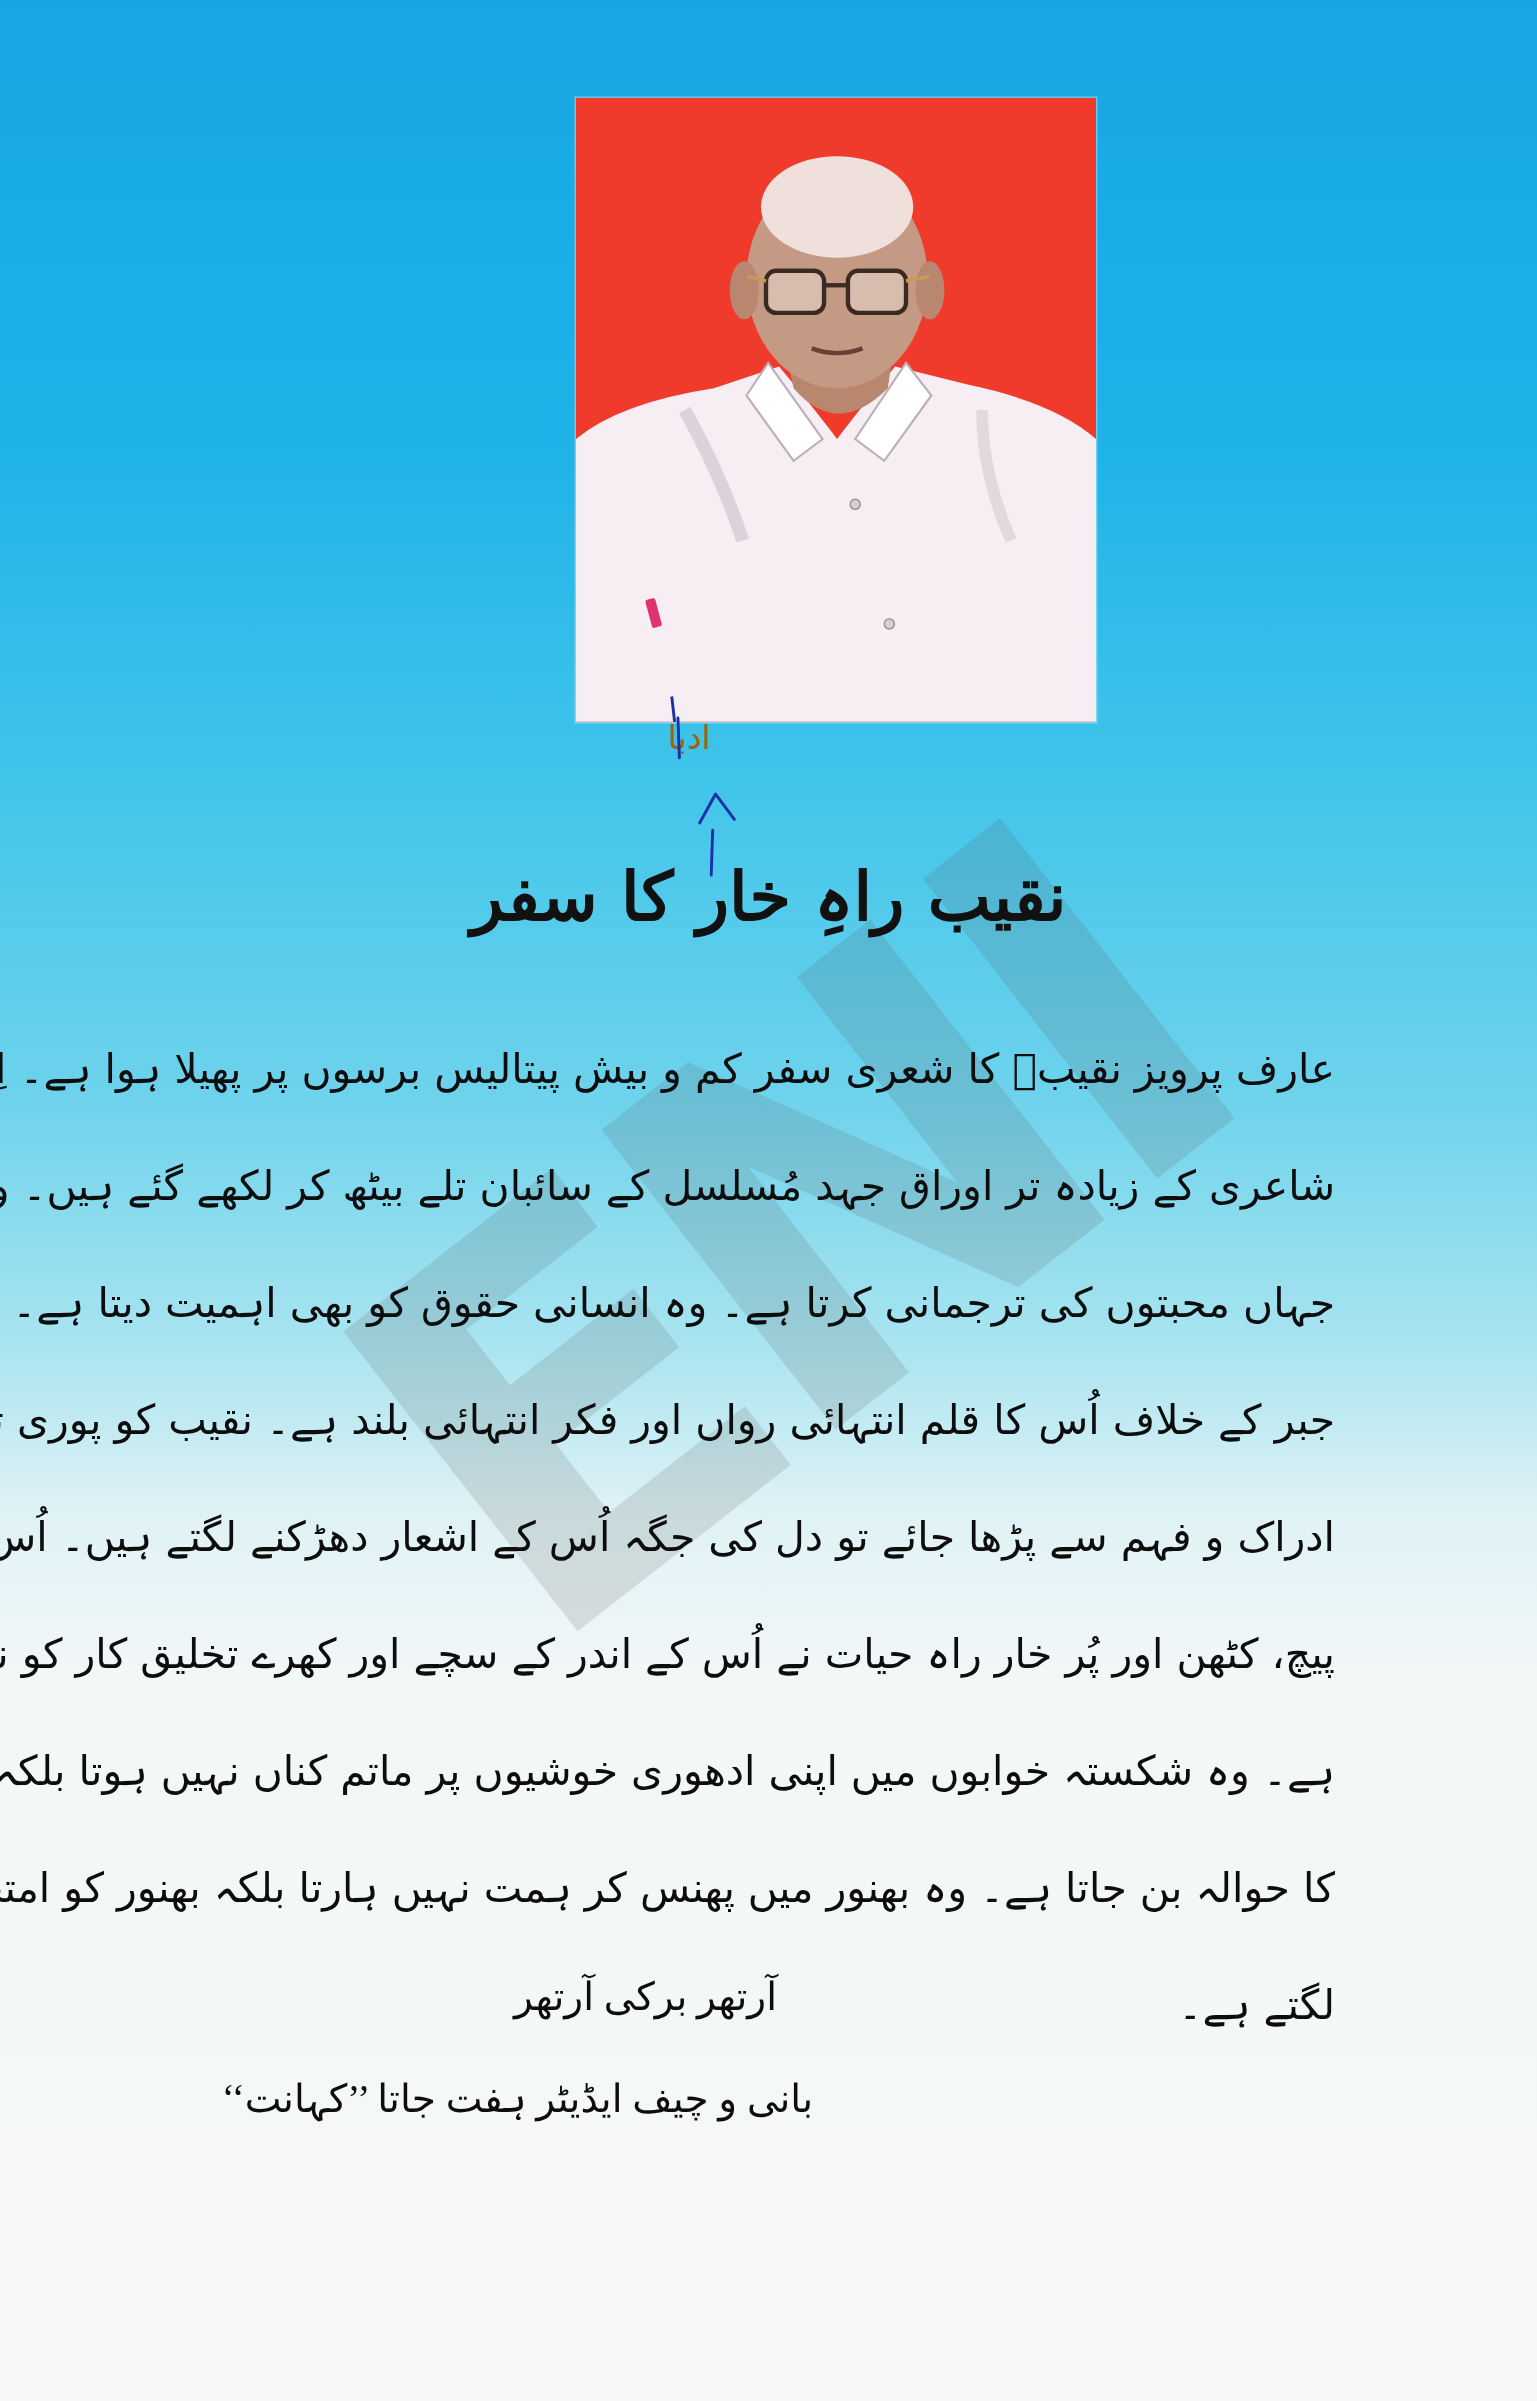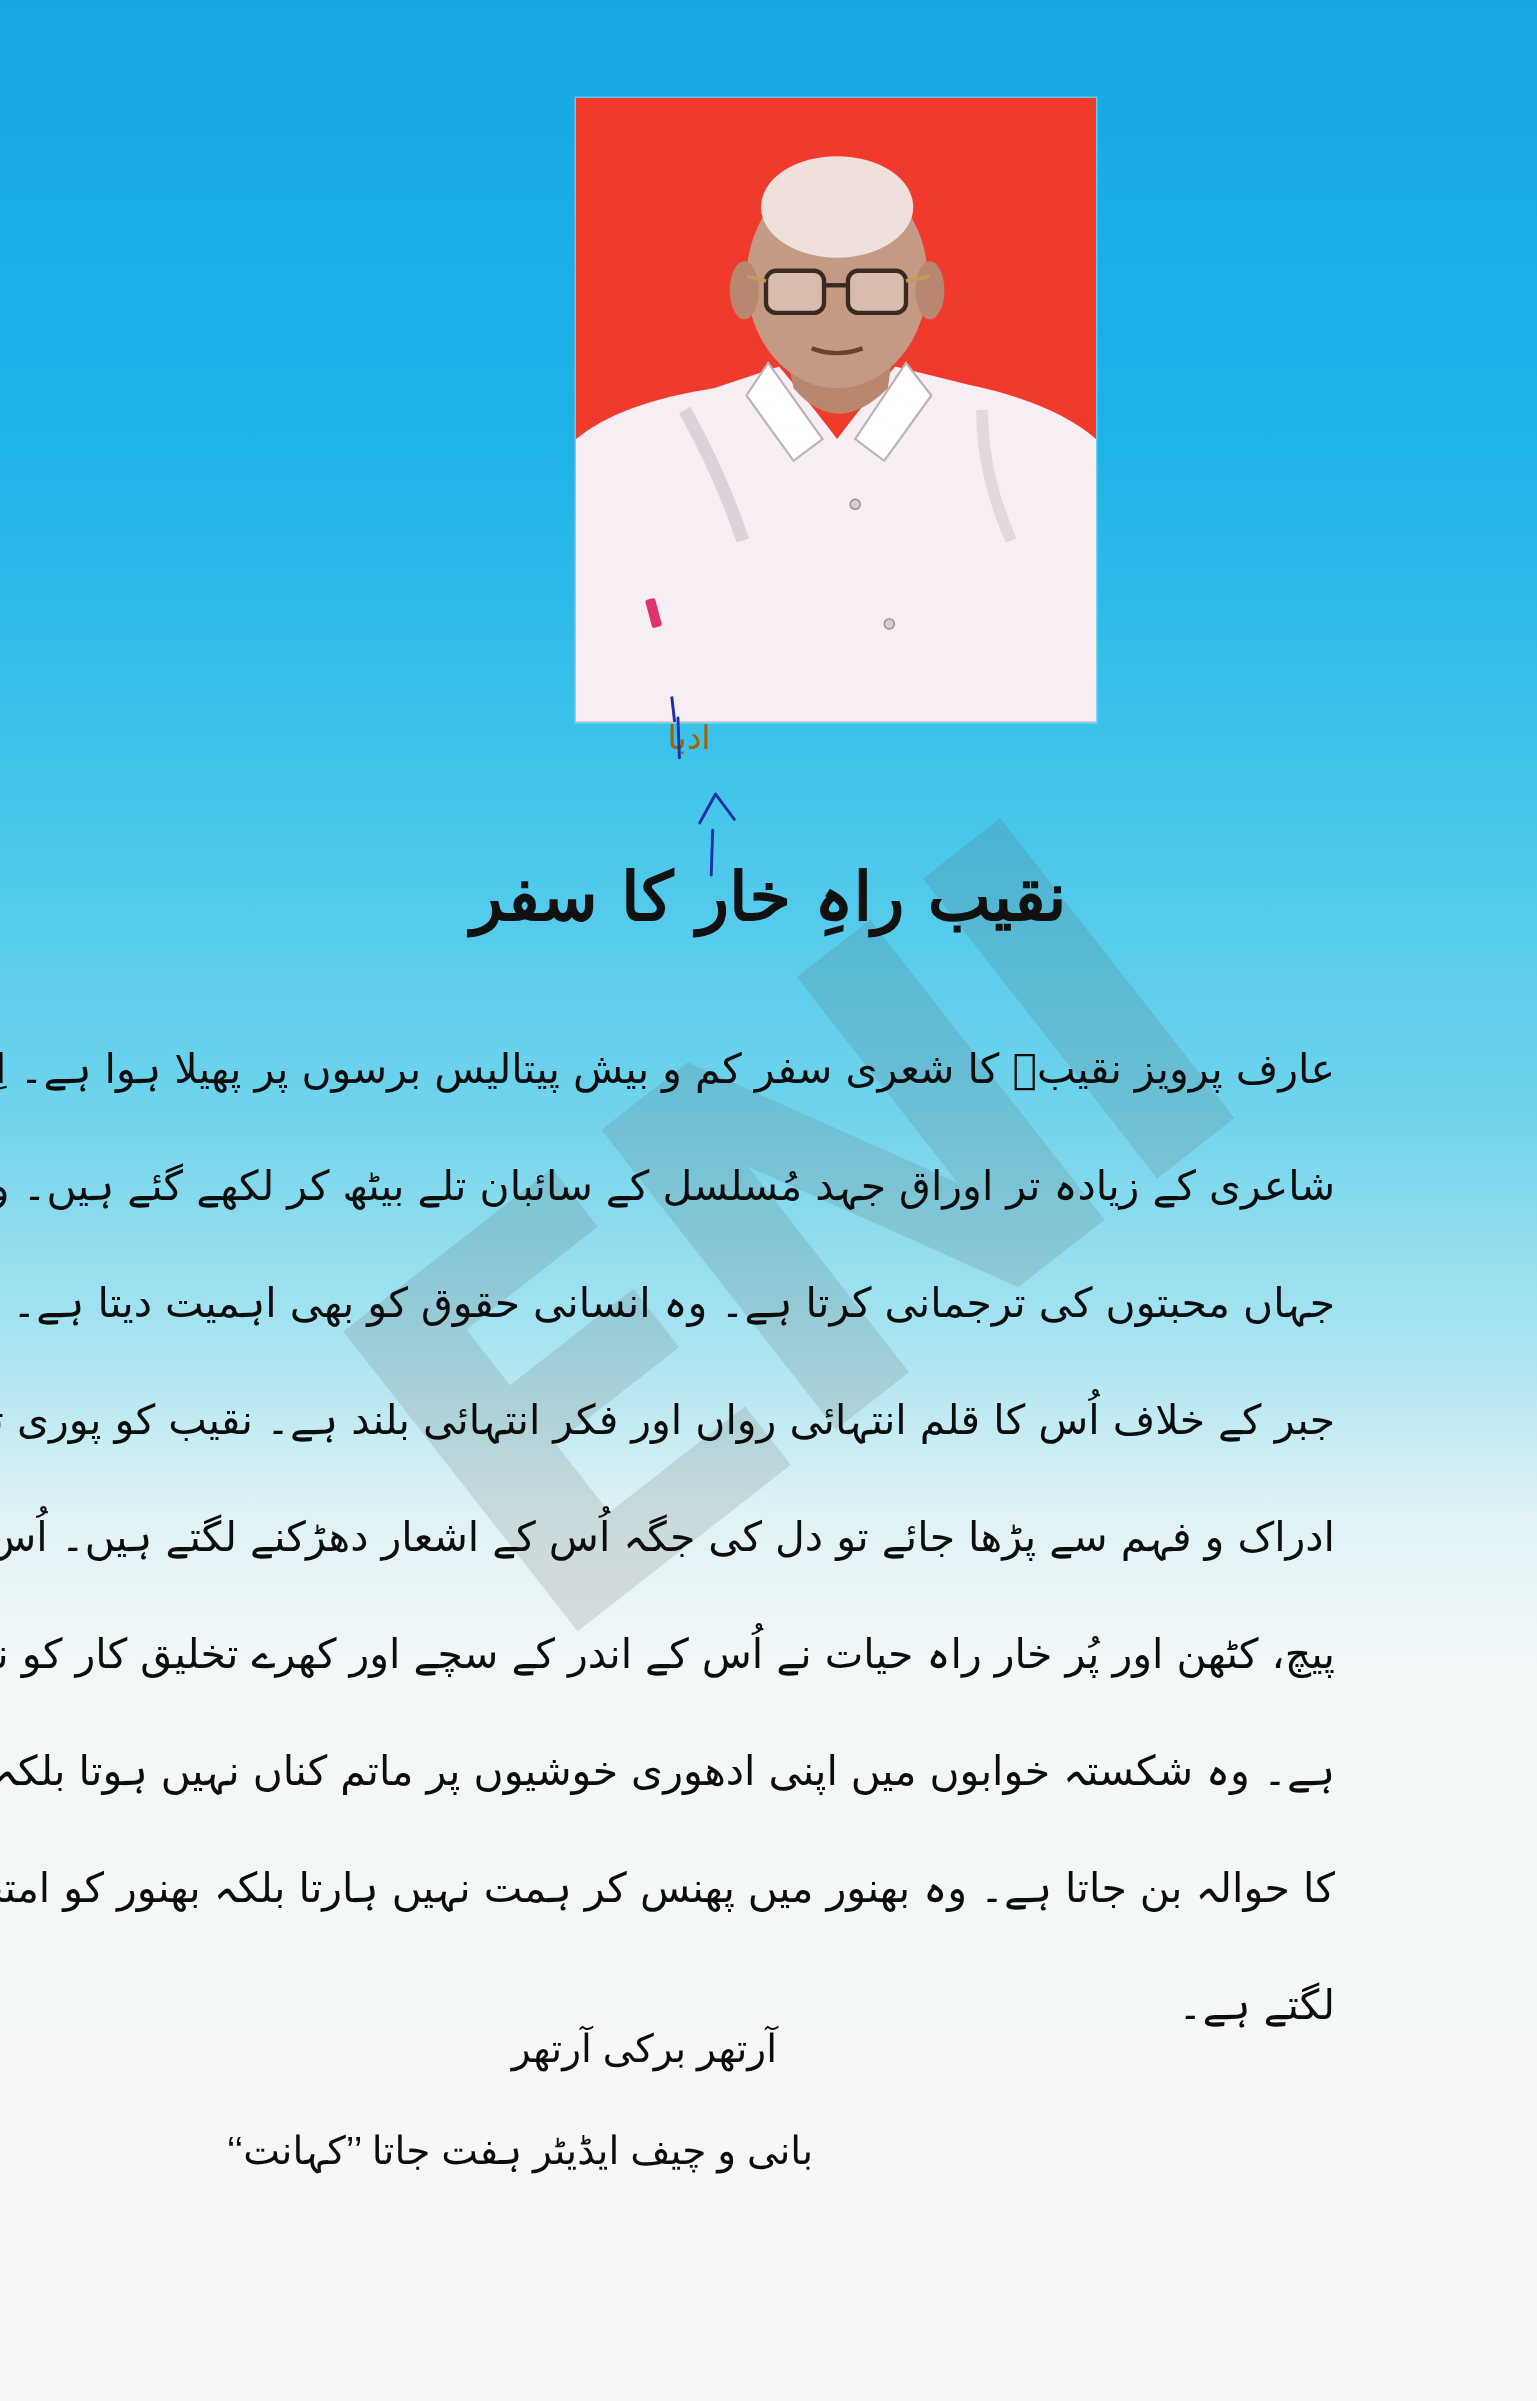--- a/index.html
+++ b/index.html
@@ -111,24 +111,24 @@
     white-space: nowrap;
     text-align: justify;
     text-align-last: justify;
   }
   .body-line.last { text-align-last: right; }
 
   
   .signature {
     position: absolute;
     left: 218px;
-    top: 1998px;
+    top: 1946px;
     width: 595px;
     direction: rtl;
-    font-family: Liberation Sans, sans-serif;
+    font-family: Liberation Serif, serif;
     color: #0d0d0d;
   }
   .sig-name {
     display: block;
     font-size: 39px;
     line-height: 102px;
     text-align: right;
     padding-right: 36px;
   }
   .sig-role {

